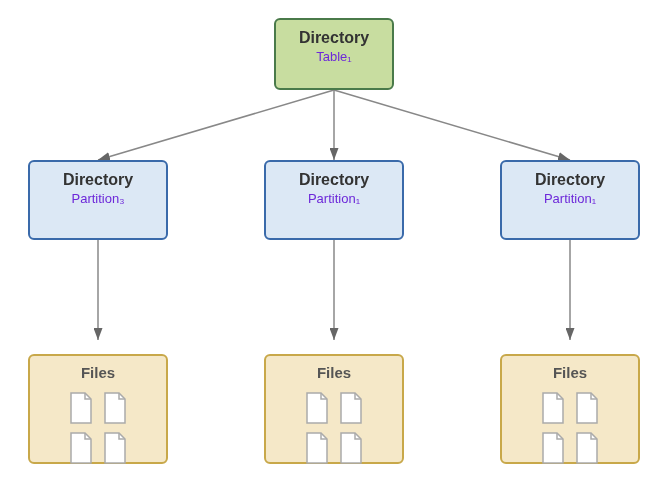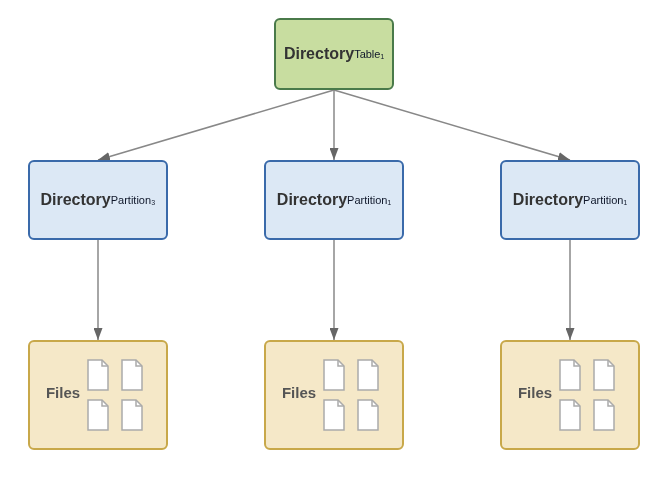--- a/index.html
+++ b/index.html
@@ -25,37 +25,36 @@
       width: 668px;
       height: 504px;
       pointer-events: none;
     }
 
     
     .box {
       position: absolute;
       border-radius: 6px;
       display: flex;
-      flex-direction: row;
+      flex-direction: column;
       align-items: center;
-      justify-content: center;
       padding: 8px 12px;
       text-align: center;
     }
 
     .box-title {
       font-size: 16px;
       font-weight: bold;
       color: #333;
       line-height: 1.3;
     }
 
     .box-subtitle {
-      font-size: 11px;
-      color: #0f172a;
+      font-size: 13px;
+      color: #6d28d9;
       line-height: 1.3;
     }
 
     
     .box-root {
       background: #c8dda0;
       border: 2px solid #4a7a4a;
       width: 120px;
       height: 72px;
       left: 274px;
@@ -73,20 +72,21 @@
     .box-p1 { left: 28px; top: 160px; }
     .box-p2 { left: 264px; top: 160px; }
     .box-p3 { left: 500px; top: 160px; }
 
     
     .box-files {
       background: #f5e8c8;
       border: 2px solid #c8a84a;
       width: 140px;
       height: 110px;
+      margin-top: 14px;
     }
 
     .box-f1 { left: 28px; top: 340px; }
     .box-f2 { left: 264px; top: 340px; }
     .box-f3 { left: 500px; top: 340px; }
 
     .files-label {
       font-size: 15px;
       font-weight: bold;
       color: #555;

